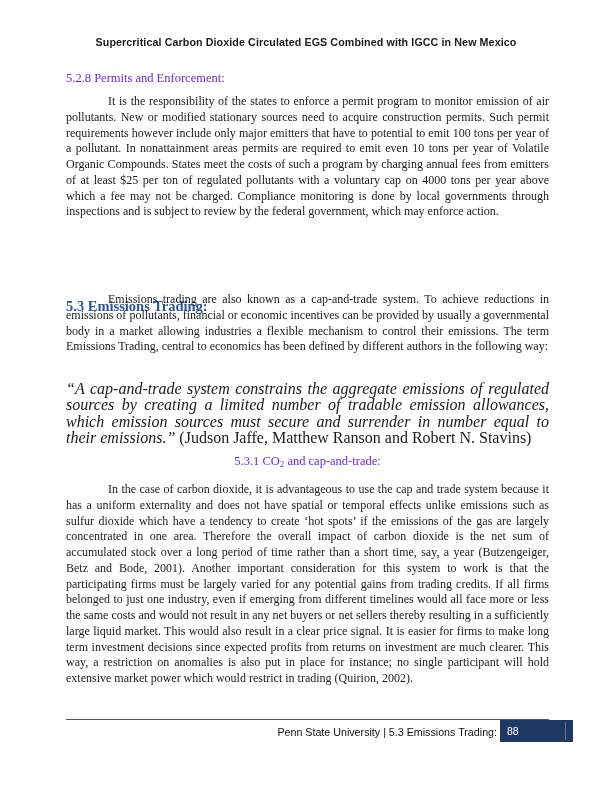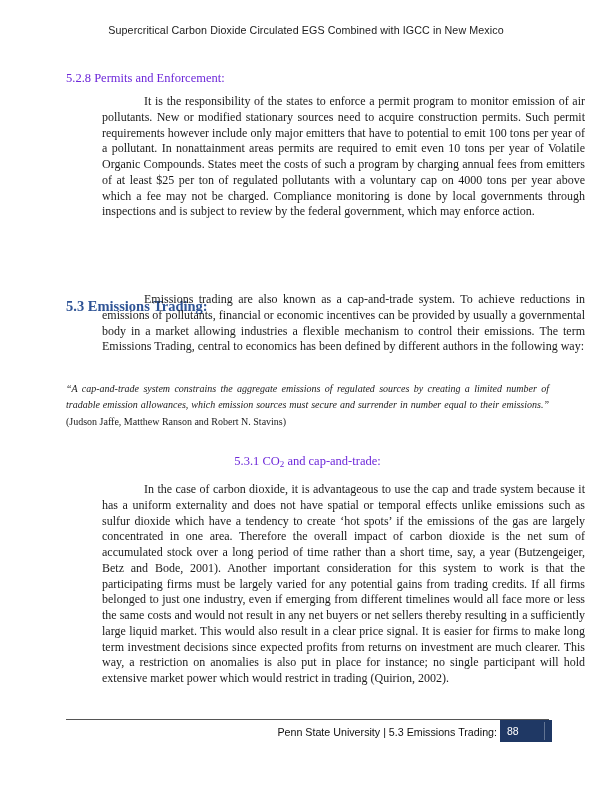--- a/index.html
+++ b/index.html
@@ -7,28 +7,29 @@
     position: relative;
     width: 612px;
     height: 792px;
     background: #ffffff;
     overflow: hidden;
     font-family: "Liberation Serif", serif;
     color: #1a1a1a;
   }
   .header-title {
     position: absolute;
-    top: 24px;
+    top: 36px;
     left: 0;
     width: 612px;
     text-align: center;
     font-family: "Liberation Sans", sans-serif;
     font-size: 10.7px;
     color: #1a1a1a;
     letter-spacing: 0.1px;
+    font-weight: bold;
   }
   .block {
     position: absolute;
     left: 66px;
     width: 483px;
   }
   .subheading {
     font-size: 12.5px;
     color: #6d28d9;
     font-weight: normal;
@@ -42,24 +43,23 @@
     font-weight: bold;
     color: #2F5496;
     margin-top: 34px;
   }
   .para {
     font-size: 12px;
     line-height: 15.75px;
     text-align: justify;
     text-indent: 42px;
     color: #1a1a1a;
-    margin-left: 36px;
   }
   .quote {
-    font-size: 10px;
+    font-size: 16px;
     line-height: 16.4px;
     text-align: justify;
     text-indent: 0;
     color: #1a1a1a;
   }
   .quote .q-italic { font-style: italic; }
   .quote .q-attrib { font-style: normal; }
   .footer-rule {
     position: absolute;
     left: 66px;
@@ -74,21 +74,21 @@
     right: 115px;
     font-family: "Liberation Sans", sans-serif;
     font-size: 10.7px;
     color: #111111;
     white-space: nowrap;
   }
   .page-number-box {
     position: absolute;
     left: 500px;
     top: 720px;
-    width: 52px;
+    width: 73px;
     height: 22px;
     background: #1F3864;
   }
   .page-number {
     position: absolute;
     left: 7px;
     top: 0;
     line-height: 22px;
     font-family: "Liberation Sans", sans-serif;
     font-size: 10.5px;

